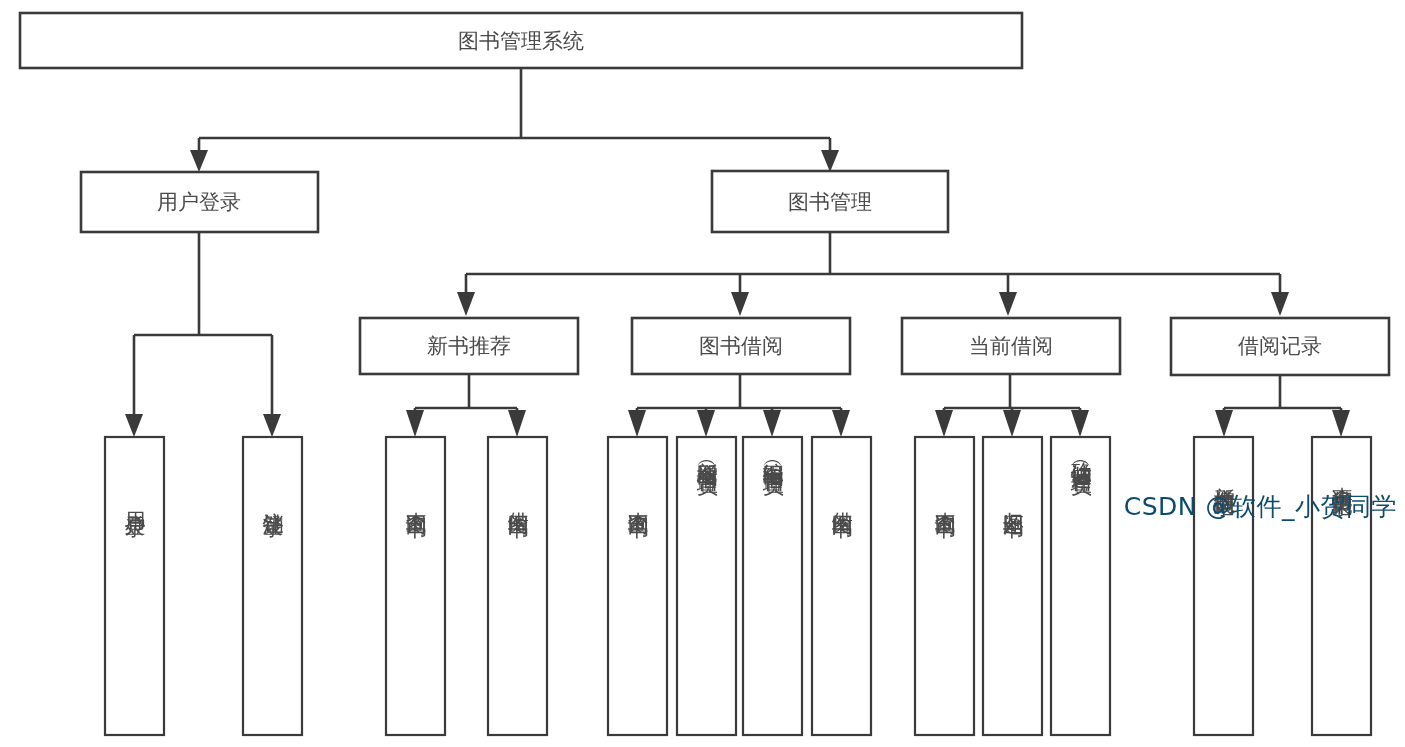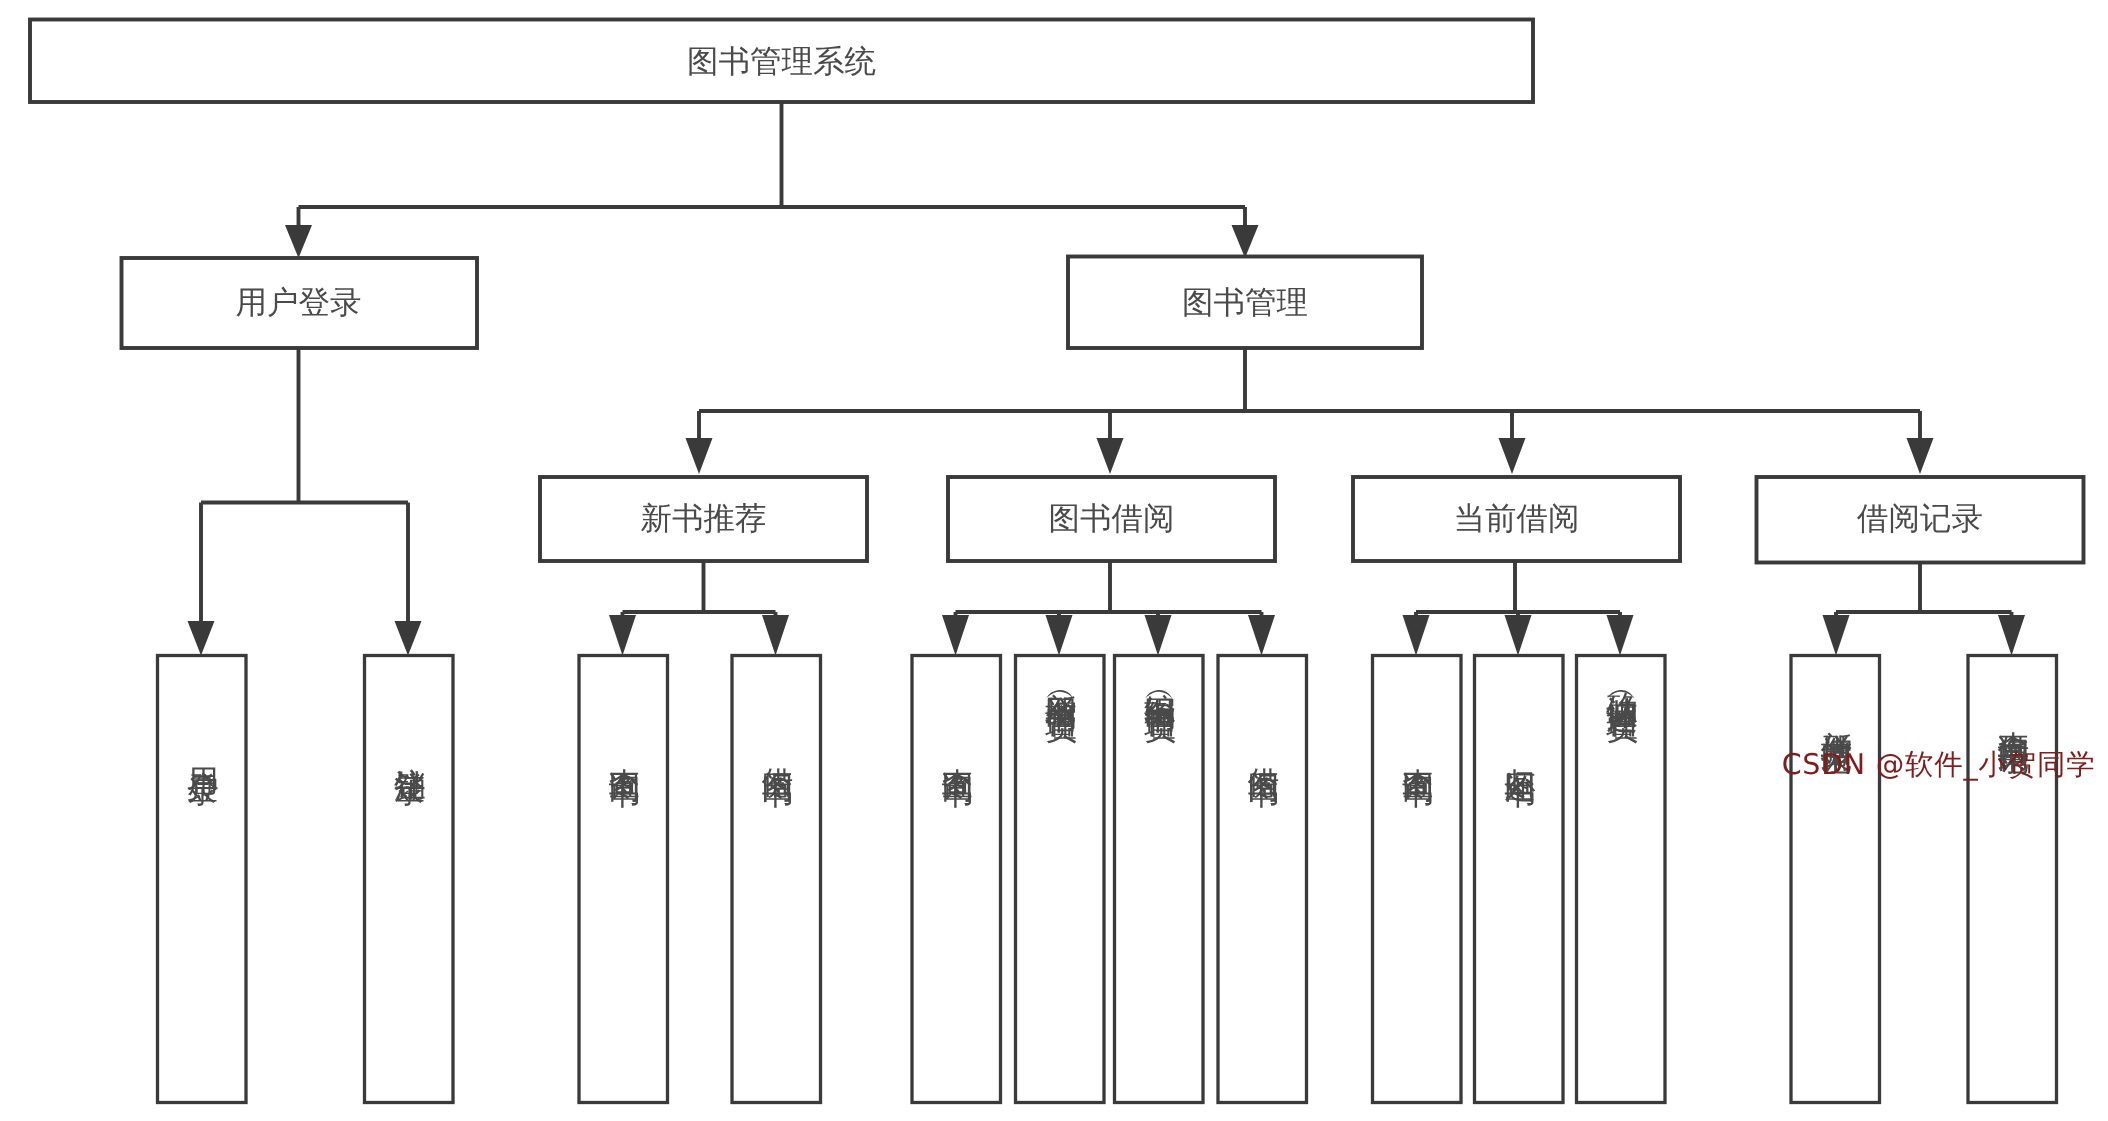--- a/index.html
+++ b/index.html
@@ -68,22 +68,22 @@
     line-height: 1.12;
     letter-spacing: 2px;
     color: #4a4a4a;
     white-space: nowrap;
   }
   .watermark {
     position: absolute;
     right: 8px;
     bottom: 6px;
     font-family: "DejaVu Sans", "Liberation Sans", sans-serif;
-    font-size: 19px;
-    color: #7f1d1d;
+    font-size: 25px;
+    color: #0c4a6e;
     letter-spacing: 0.5px;
     white-space: nowrap;
   }
 </style>
 </head>
 <body>
 
 <div id="diagram-root">
 
   <svg id="flow-svg" viewBox="0 0 1405 747">

